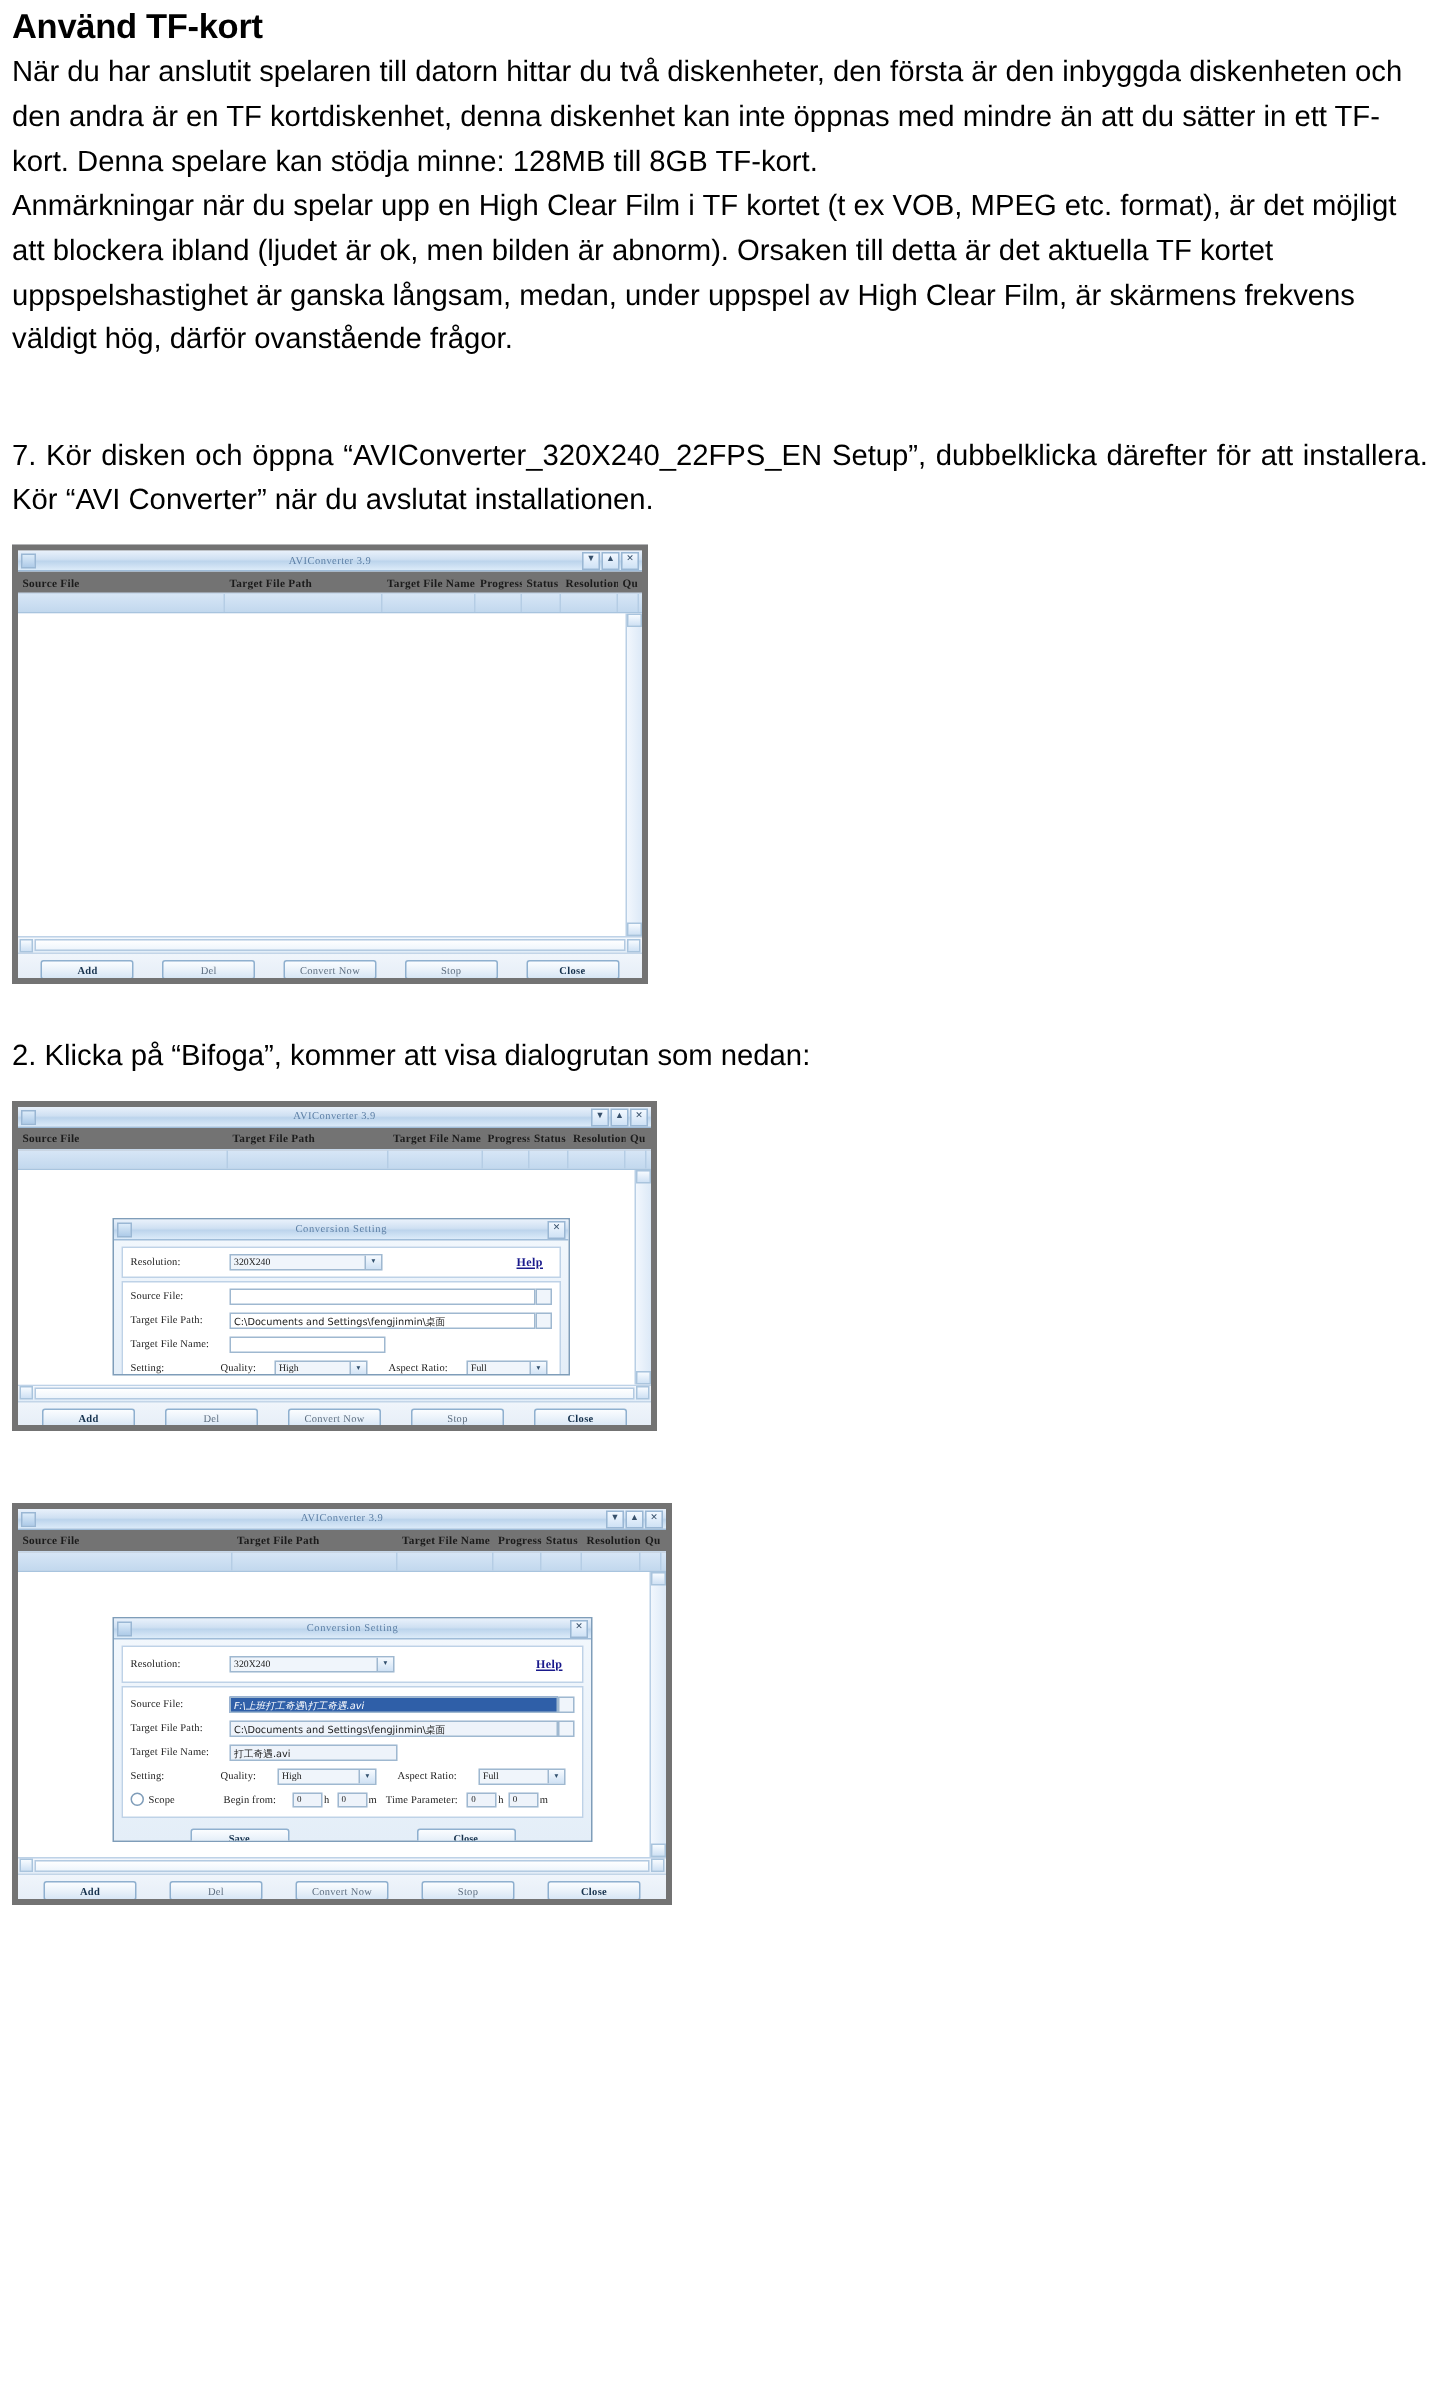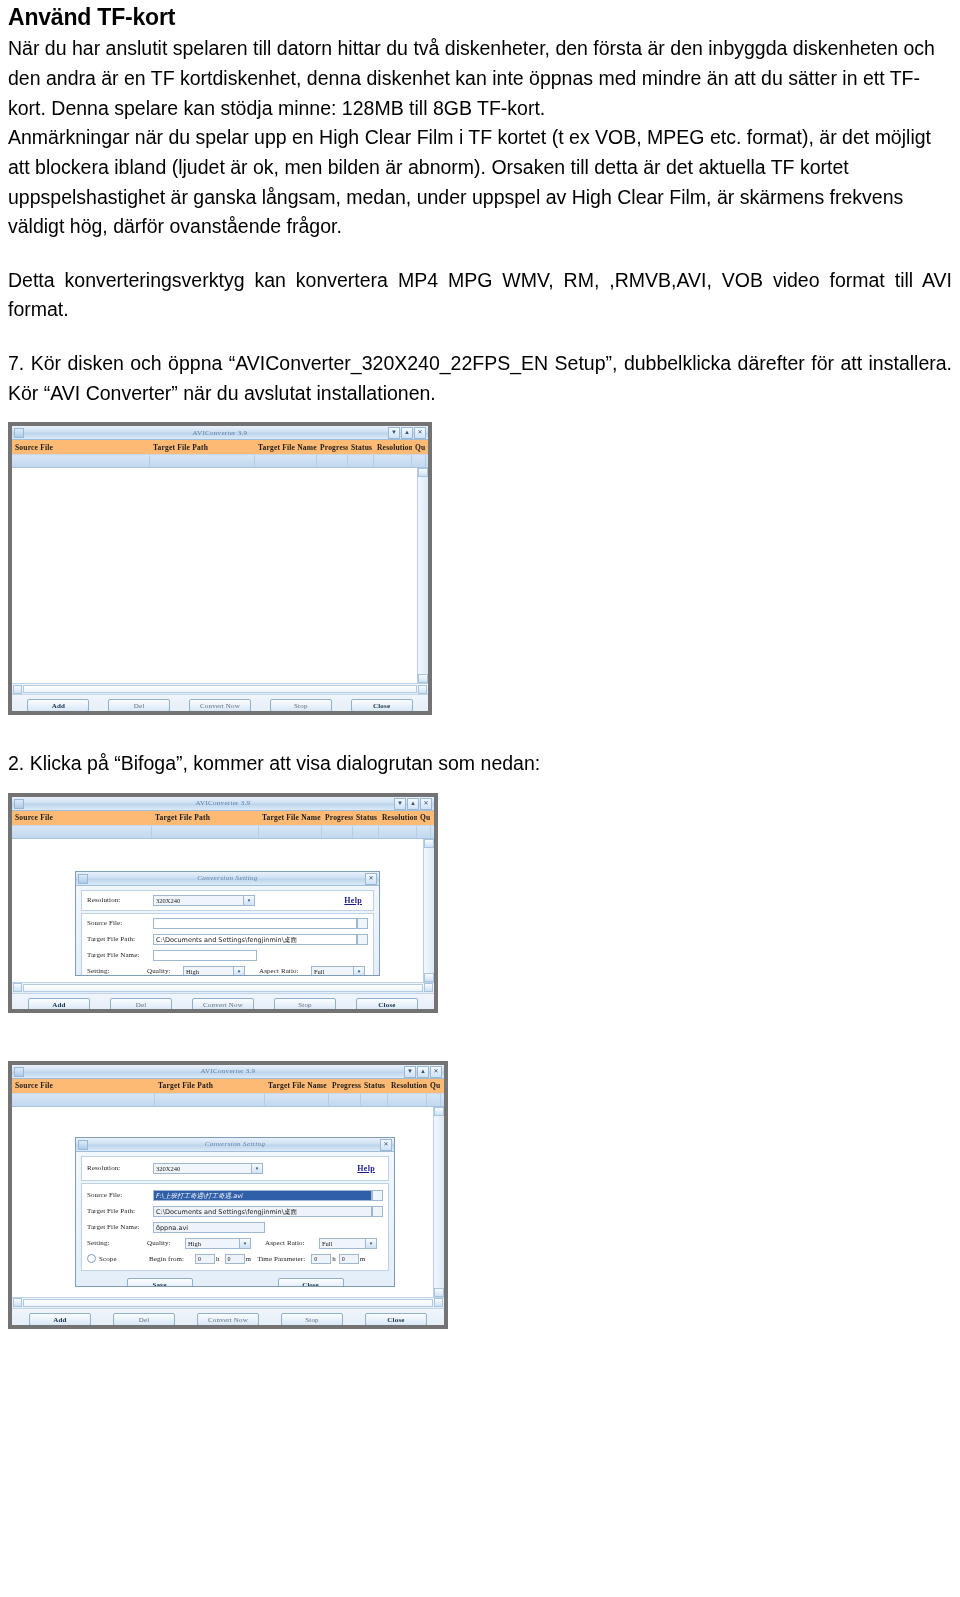--- a/index.html
+++ b/index.html
@@ -109,21 +109,21 @@
     width: 8px;
     height: 8px;
     background: linear-gradient(to bottom,#dcebf9,#aecbe8);
     border: 1px solid #9ab7d4;
   }
 
   .col-header {
     display: flex;
     height: 14px;
     align-items: center;
-    background: #fdba74;
+    background: #737373;
     border-bottom: 1px solid #c7d8ea;
     font-weight: bold;
     font-size: 7.5px;
     letter-spacing: 0.2px;
   }
   .col-header .ch {
     padding-left: 3px;
     box-sizing: border-box;
     white-space: nowrap;
     overflow: hidden;
@@ -225,21 +225,20 @@
     align-items: center;
     justify-content: center;
     position: relative;
     font-size: 7px;
     color: #4f7losat;
   }
   .modal-title .mt {
     font-size: 7px;
     color: #5c7fa5;
     letter-spacing: 0.4px;
-    font-style: italic;
   }
   .modal-title .closebtn {
     position: absolute;
     right: 2px;
     top: 1.5px;
     width: 10px;
     height: 10px;
     border: 1px solid #9ab7d4;
     background: linear-gradient(to bottom,#f2f8ff,#cfe2f5);
     font-size: 6px;
@@ -372,21 +371,20 @@
   <div class="content">
 
     <h1 class="doc-title">Använd TF-kort</h1>
 
     <p class="body-text">När du har anslutit spelaren till datorn hittar du två diskenheter, den första är den inbyggda diskenheten och den andra är en TF kortdiskenhet, denna diskenhet kan inte öppnas med mindre än att du sätter in ett TF-kort. Denna spelare kan stödja minne: 128MB till 8GB TF-kort.</p>
 
     <p class="body-text">Anmärkningar    när du spelar upp en   High Clear Film i TF kortet (t ex VOB, MPEG etc. format), är det möjligt att blockera ibland (ljudet är ok, men bilden är abnorm). Orsaken till detta är det aktuella TF kortet uppspelshastighet är ganska långsam, medan, under uppspel av High Clear Film, är skärmens frekvens väldigt hög, därför ovanstående frågor.</p>
 
     <div class="spacer-md"></div>
 
-    <p class="body-text justify">Detta konverteringsverktyg kan konvertera MP4  MPG  WMV, RM, ,RMVB,AVI, VOB video format till AVI format.</p>
 
     <div class="spacer-md"></div>
 
     <p class="body-text justify">7. Kör disken och öppna “AVIConverter_320X240_22FPS_EN Setup”, dubbelklicka därefter för att installera. Kör “AVI Converter” när du avslutat installationen.</p>
 
     <div class="spacer-sm"></div>
 
     <div class="app-shot w1">
       <div class="titlebar">
         <span class="sysicon"></span>
@@ -621,21 +619,21 @@
               <span class="txtbox sel cjk" style="flex:1;">F:\上班打工奇遇\打工奇遇.avi</span>
               <span class="combo" style="width:11px;"></span>
             </div>
             <div class="frm-row">
               <span class="lbl" style="width:62px;">Target File Path:</span>
               <span class="txtbox filled cjk" style="flex:1;">C:\Documents and Settings\fengjinmin\桌面</span>
               <span class="combo" style="width:11px;"></span>
             </div>
             <div class="frm-row">
               <span class="lbl" style="width:62px;">Target File Name:</span>
-              <span class="txtbox filled cjk" style="width:112px;">öppna.avi</span>
+              <span class="txtbox filled cjk" style="width:112px;">打工奇遇.avi</span>
             </div>
             <div class="frm-row">
               <span class="lbl" style="width:56px;">Setting:</span>
               <span class="lbl" style="width:34px;">Quality:</span>
               <span class="combo" style="width:66px;">
                 <span>High</span>
                 <span class="drop">▾</span>
               </span>
               <span style="width:14px"></span>
               <span class="lbl" style="width:50px;">Aspect Ratio:</span>

